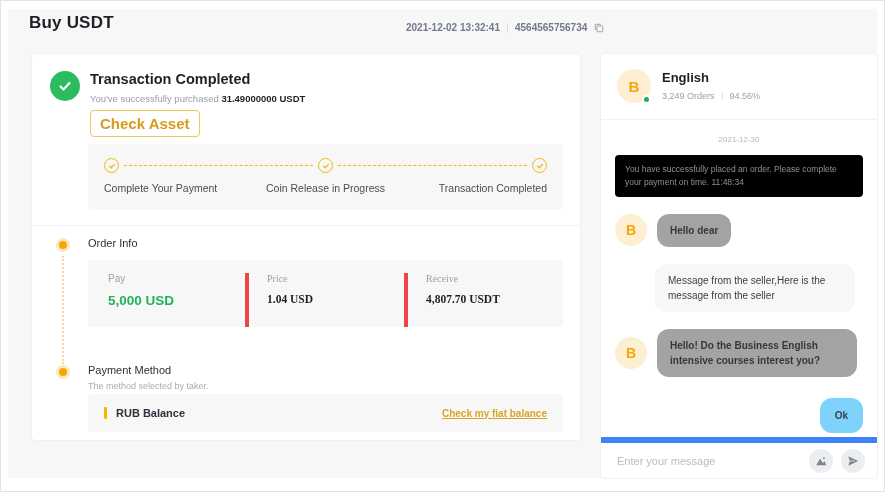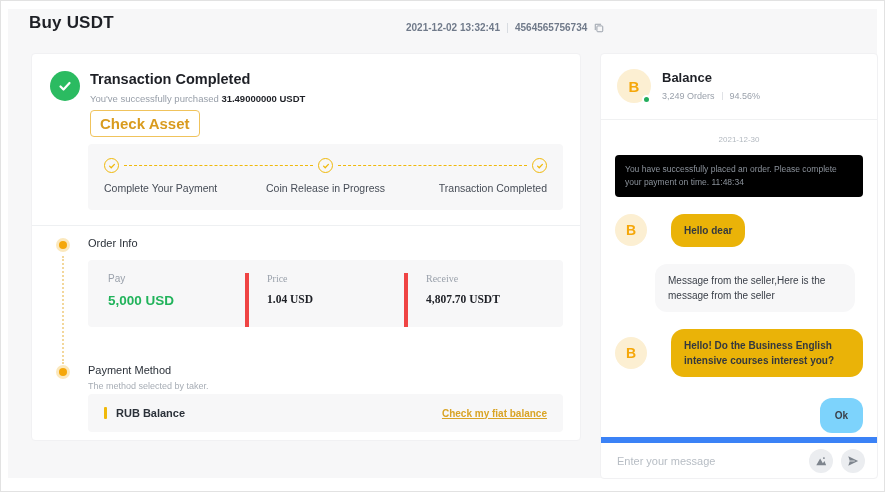--- a/index.html
+++ b/index.html
@@ -70,21 +70,21 @@
   .seller-name { position:absolute; left:61px; top:16px; font-size:13px; font-weight:700; cursor:pointer; }
   .seller-stats { position:absolute; left:61px; top:37px; display:flex; align-items:center; gap:7px; font-size:9px; color:#9aa1ab; }
   .stat-sep { width:1px; height:8px; background:#e0e2e6; }
 
   .chat-body { flex:1 1 auto; padding:12px 14px 0; overflow:hidden; position:relative; }
   .chat-date { text-align:center; font-size:8px; color:#b3b9c0; margin:3px 0 11px; }
   .msg-system { background:#000000; border-radius:4px; padding:8px 10px; font-size:8.5px; line-height:1.5; color:#8b929b; }
   .msg-row { display:flex; align-items:center; margin-top:17px; }
   .msg-row .avatar { flex:0 0 auto; width:32px; height:32px; font-size:14px; }
   .bubble { font-size:10px; line-height:1.5; color:#3b4049; border-radius:12px; padding:9px 13px; max-width:200px; }
-  .bubble.cream { background:#eab308; margin-left:24px; font-weight:600; color:#33383f;border-radius:13px; }
+  .bubble.cream { background:#a3a3a3; margin-left:10px; font-weight:600; color:#33383f; }
   .bubble.gray { background:#f7f7f8; margin-left:40px; }
   .msg-right { display:flex; justify-content:flex-end; margin-top:21px; }
   .bubble.mine { background:#7dd3fc; font-weight:600; padding:10px 15px; }
 
   .chat-input { flex:0 0 auto; height:41px; border-top:6px solid #3b82f6; display:flex; align-items:center; padding:0 12px 0 16px; gap:8px; }
   .chat-input input { flex:1; border:none; outline:none; font-size:11px; color:#3b4049; font-family:"Liberation Sans",sans-serif; background:transparent; }
   .chat-input input::placeholder { color:#b7bdc4; }
   .icon-circle { width:24px; height:24px; border-radius:50%; background:#ebedf0; display:flex; align-items:center; justify-content:center; cursor:pointer; flex:0 0 auto; }
 </style>
 </head>
@@ -174,21 +174,21 @@
       <span class="pm-name">RUB Balance</span>
       <a class="fiat-link">Check my fiat balance</a>
     </div>
   </div>
 
   <div class="card chat-card">
 
     <div class="chat-head">
       <div class="avatar">B</div>
       <span class="online-dot"></span>
-      <div class="seller-name">Balance</div>
+      <div class="seller-name">English</div>
       <div class="seller-stats">
         <span>3,249 Orders</span>
         <span class="stat-sep"></span>
         <span>94.56%</span>
       </div>
     </div>
 
     <div class="chat-body">
       <div class="chat-date">2021-12-30</div>
 

